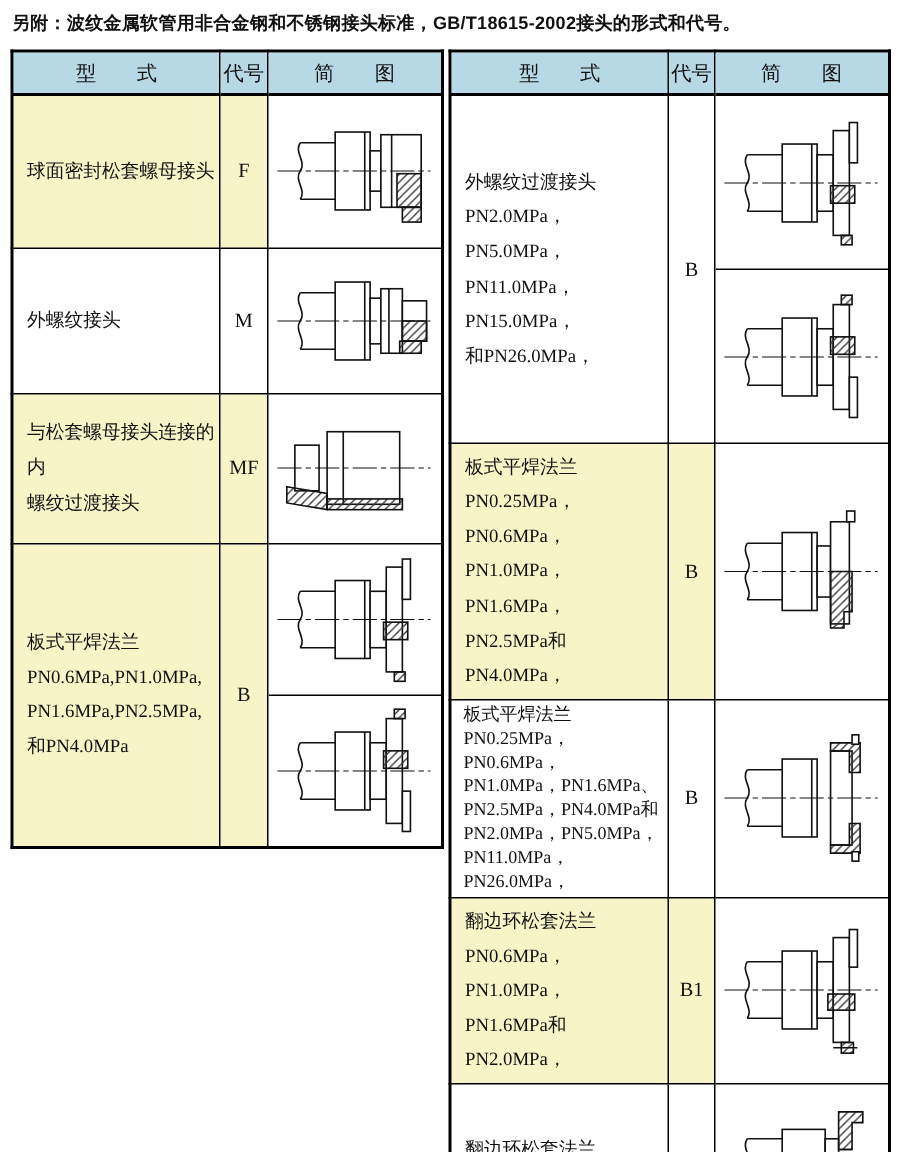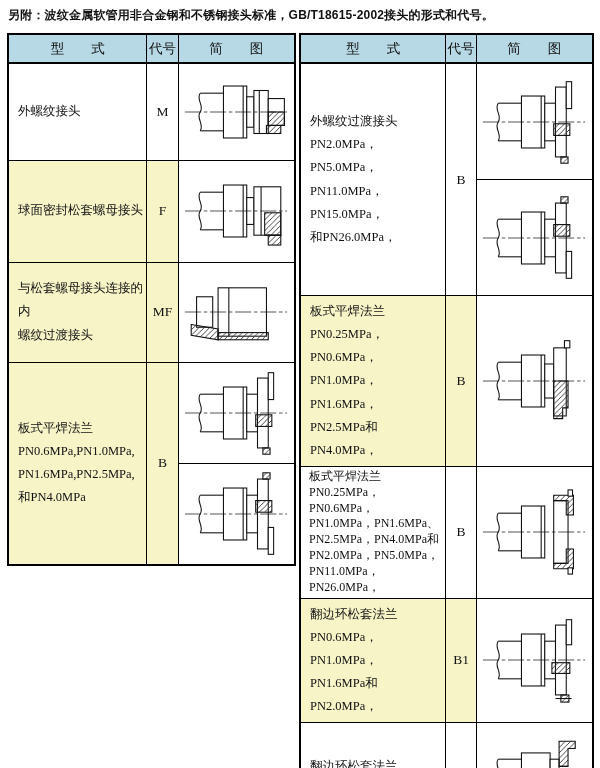--- a/index.html
+++ b/index.html
@@ -38,20 +38,46 @@
           <col style="width:138px">
           <col style="width:31px">
           <col style="width:116px">
         </colgroup>
       <tbody>
       <tr>
         <th>型　　式</th>
         <th>代号</th>
         <th>简　　图</th>
       </tr>
+      <tr style="height:102px">
+        <td class="type hl">球面密封松套螺母接头</td>
+        <td class="code hl">F</td>
+        <td class="diagcell">
+              <div class="diag">
+                <svg viewBox="0 0 120 96" xmlns="http://www.w3.org/2000/svg">
+                  <defs>
+                    <pattern id="hp" patternUnits="userSpaceOnUse" width="6" height="6">
+                      <path d="M-1,7 L7,-1 M-2,2 L2,-2 M4,8 L8,4" stroke="#333" stroke-width="1" fill="none"></path>
+                    </pattern>
+                  </defs>
+                  <path d="M20,27 H46" fill="none" stroke="#111" stroke-width="1.2"></path>
+                  <path d="M20,69 H46" fill="none" stroke="#111" stroke-width="1.2"></path>
+                  <path d="M20,27 c-5,7 5,14 0,21 c-5,7 5,14 0,21" fill="none" stroke="#111" stroke-width="1.2"></path>
+                  <rect x="46" y="19" width="26" height="58" fill="#fff" stroke="#111" stroke-width="1.2"></rect>
+                  <path d="M68,19 V77" fill="none" stroke="#111" stroke-width="1.2"></path>
+                  <rect x="72" y="33" width="8" height="30" fill="#fff" stroke="#111" stroke-width="1.2"></rect>
+                  <rect x="80" y="21" width="30" height="54" fill="#fff" stroke="#111" stroke-width="1.2"></rect>
+                  <path d="M88,21 V75" fill="none" stroke="#111" stroke-width="1.2"></path>
+                  <rect x="92" y="50" width="18" height="25" fill="url(#hp)" stroke="#111" stroke-width="1.2"></rect>
+                  <rect x="96" y="75" width="14" height="11" fill="url(#hp)" stroke="#111" stroke-width="1.2"></rect>
+                  <line x1="3" y1="48" x2="117" y2="48" stroke="#111" stroke-width="0.8" stroke-dasharray="18 3 4 3"></line>
+                </svg>
+              </div>
+            </td>
+      </tr>
       <tr style="height:97px">
         <td class="type">外螺纹接头</td>
         <td class="code">M</td>
         <td class="diagcell">
               <div class="diag">
                 <svg viewBox="0 0 120 96" xmlns="http://www.w3.org/2000/svg">
                   <defs>
                     <pattern id="hp" patternUnits="userSpaceOnUse" width="6" height="6">
                       <path d="M-1,7 L7,-1 M-2,2 L2,-2 M4,8 L8,4" stroke="#333" stroke-width="1" fill="none"></path>
                     </pattern>
@@ -60,46 +86,20 @@
                   <path d="M20,69 H46" fill="none" stroke="#111" stroke-width="1.2"></path>
                   <path d="M20,27 c-5,7 5,14 0,21 c-5,7 5,14 0,21" fill="none" stroke="#111" stroke-width="1.2"></path>
                   <rect x="46" y="19" width="26" height="58" fill="#fff" stroke="#111" stroke-width="1.2"></rect>
                   <path d="M68,19 V77" fill="none" stroke="#111" stroke-width="1.2"></path>
                   <rect x="72" y="31" width="8" height="34" fill="#fff" stroke="#111" stroke-width="1.2"></rect>
                   <rect x="80" y="24" width="16" height="48" fill="#fff" stroke="#111" stroke-width="1.2"></rect>
                   <path d="M86,24 V72" fill="none" stroke="#111" stroke-width="1.2"></path>
                   <rect x="96" y="33" width="18" height="30" fill="#fff" stroke="#111" stroke-width="1.2"></rect>
                   <rect x="96" y="48" width="18" height="15" fill="url(#hp)" stroke="#111" stroke-width="1.2"></rect>
                   <rect x="94" y="63" width="16" height="9" fill="url(#hp)" stroke="#111" stroke-width="1.2"></rect>
-                  <line x1="3" y1="48" x2="117" y2="48" stroke="#111" stroke-width="0.8" stroke-dasharray="18 3 4 3"></line>
-                </svg>
-              </div>
-            </td>
-      </tr>
-      <tr style="height:102px">
-        <td class="type hl">球面密封松套螺母接头</td>
-        <td class="code hl">F</td>
-        <td class="diagcell">
-              <div class="diag">
-                <svg viewBox="0 0 120 96" xmlns="http://www.w3.org/2000/svg">
-                  <defs>
-                    <pattern id="hp" patternUnits="userSpaceOnUse" width="6" height="6">
-                      <path d="M-1,7 L7,-1 M-2,2 L2,-2 M4,8 L8,4" stroke="#333" stroke-width="1" fill="none"></path>
-                    </pattern>
-                  </defs>
-                  <path d="M20,27 H46" fill="none" stroke="#111" stroke-width="1.2"></path>
-                  <path d="M20,69 H46" fill="none" stroke="#111" stroke-width="1.2"></path>
-                  <path d="M20,27 c-5,7 5,14 0,21 c-5,7 5,14 0,21" fill="none" stroke="#111" stroke-width="1.2"></path>
-                  <rect x="46" y="19" width="26" height="58" fill="#fff" stroke="#111" stroke-width="1.2"></rect>
-                  <path d="M68,19 V77" fill="none" stroke="#111" stroke-width="1.2"></path>
-                  <rect x="72" y="33" width="8" height="30" fill="#fff" stroke="#111" stroke-width="1.2"></rect>
-                  <rect x="80" y="21" width="30" height="54" fill="#fff" stroke="#111" stroke-width="1.2"></rect>
-                  <path d="M88,21 V75" fill="none" stroke="#111" stroke-width="1.2"></path>
-                  <rect x="92" y="50" width="18" height="25" fill="url(#hp)" stroke="#111" stroke-width="1.2"></rect>
-                  <rect x="96" y="75" width="14" height="11" fill="url(#hp)" stroke="#111" stroke-width="1.2"></rect>
                   <line x1="3" y1="48" x2="117" y2="48" stroke="#111" stroke-width="0.8" stroke-dasharray="18 3 4 3"></line>
                 </svg>
               </div>
             </td>
       </tr>
       <tr style="height:100px">
         <td class="type hl">与松套螺母接头连接的内
 螺纹过渡接头</td>
         <td class="code hl">MF</td>
         <td class="diagcell">

